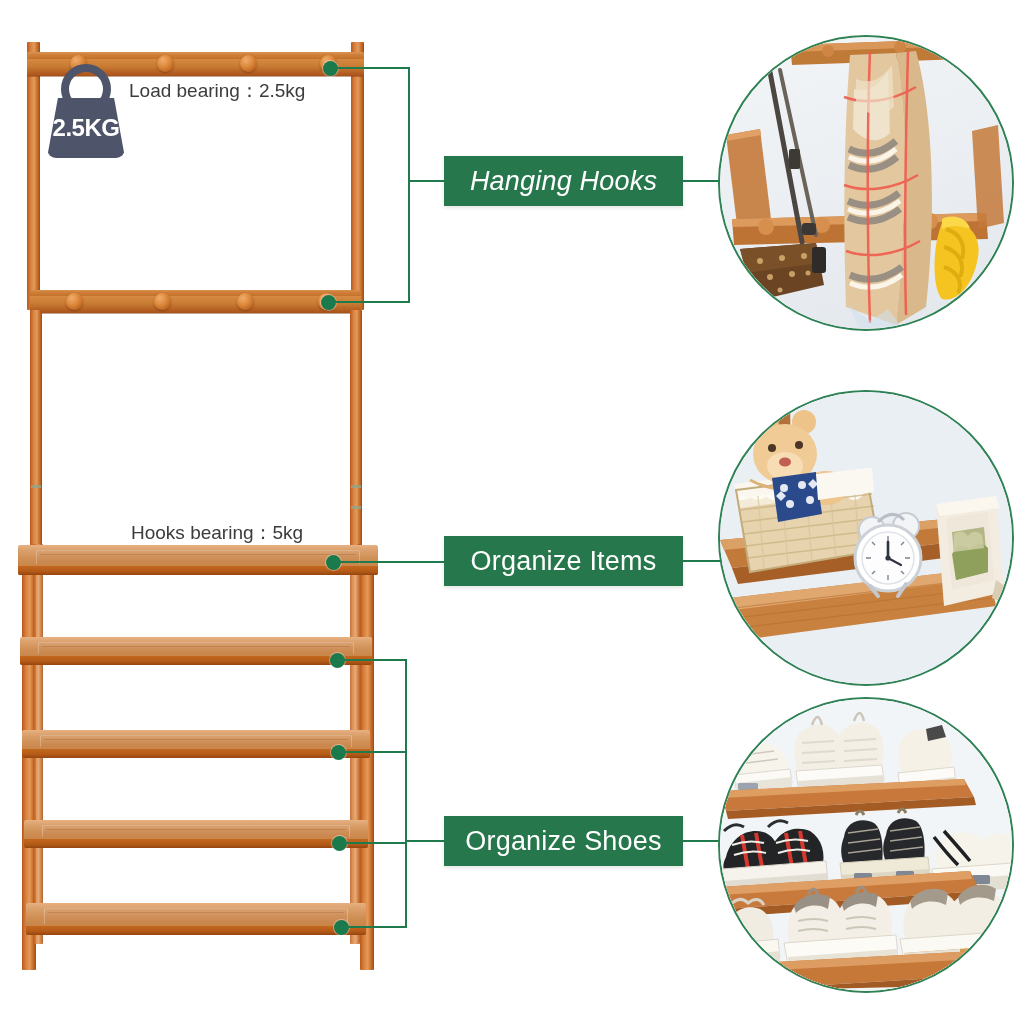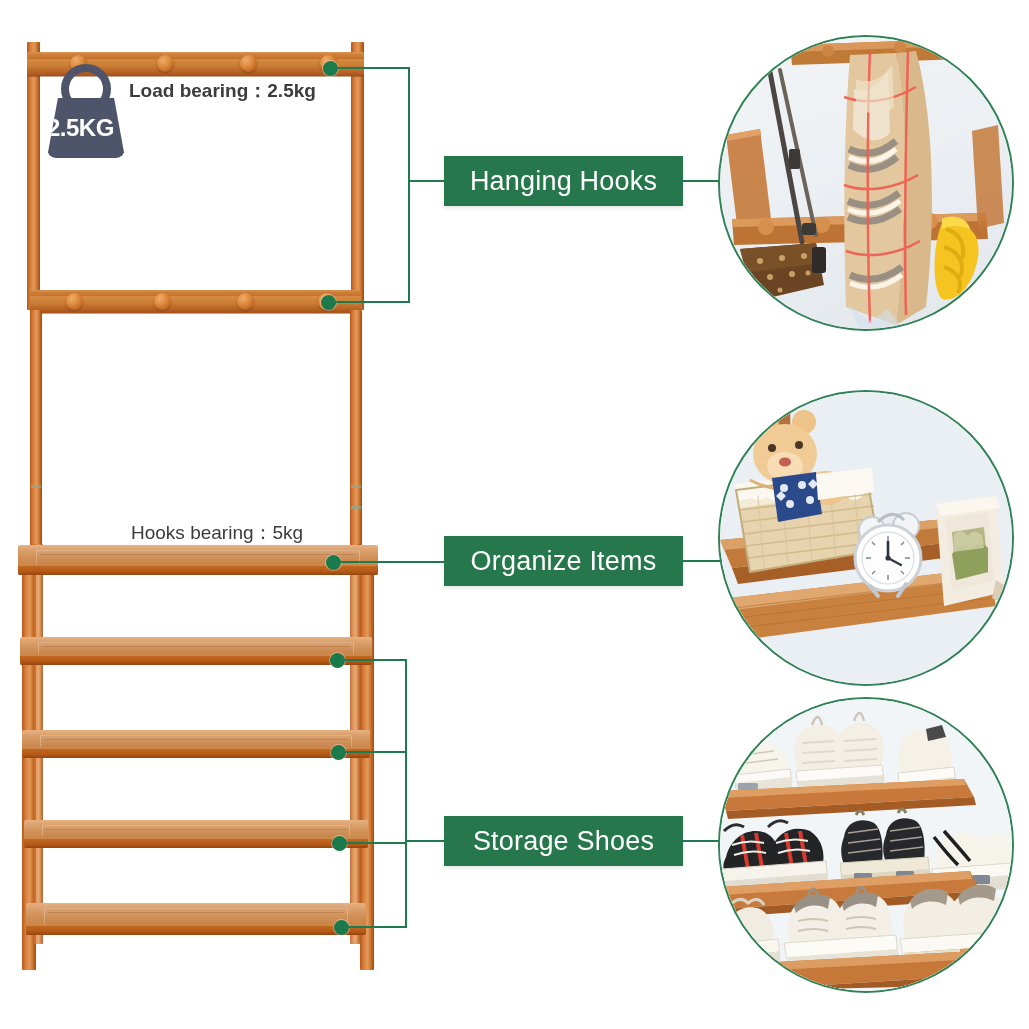--- a/index.html
+++ b/index.html
@@ -78,21 +78,21 @@
   .wbadge .ring{
     position:absolute;left:50%;transform:translateX(-50%);
     top:0;width:34px;height:34px;border-radius:50%;
     border:8px solid #4e5469;background:transparent;
   }
   .wbadge .body{
     position:absolute;left:0;bottom:0;width:100%;height:60px;
     background:#4e5469;
     border-radius:9px;
     clip-path:polygon(14% 0%,86% 0%,100% 100%,0% 100%);
-    display:flex;align-items:center;justify-content:flex-start;
+    display:flex;align-items:center;justify-content:center;
   }
   .wbadge .body span{
     color:#fff;font-weight:bold;font-size:24px;letter-spacing:-.5px;
     font-family:"Liberation Sans",sans-serif;
   }
   .loadtxt{
     position:absolute;color:#3c3c3c;font-size:19px;
     font-family:"Liberation Sans",sans-serif;white-space:nowrap;
   }
 
@@ -176,33 +176,33 @@
       <div class="grain"></div>
       <div class="lip"></div>
     </div>
 
     <div class="wbadge" style="left:47px;top:64px;width:78px;height:94px;">
       <div class="ring"></div>
       <div class="body">
         <span>2.5KG</span>
       </div>
     </div>
-    <div class="loadtxt" style="left:129px;top:78px;font-weight:bold;">Load bearing：2.5kg</div>
+    <div class="loadtxt" style="left:129px;top:78px;">Load bearing：2.5kg</div>
 
     <div class="loadtxt" style="left:131px;top:520px;">Hooks bearing：5kg</div>
   </div>
 
   <div>
     <div class="gdot" style="left:323px;top:61px;"></div>
     <div class="gdot" style="left:321px;top:295px;"></div>
     <div class="gline" style="left:330px;top:67px;width:80px;height:2px;"></div>
     <div class="gline" style="left:328px;top:301px;width:82px;height:2px;"></div>
     <div class="gline" style="left:408px;top:67px;width:2px;height:236px;"></div>
     <div class="gline" style="left:410px;top:180px;width:34px;height:2px;"></div>
-    <div class="glabel" style="left:444px;top:156px;width:239px;height:50px;">Hanging Hooks</div>
+    <div class="glabel" style="left:444px;top:156px;width:239px;height:50px;font-style:italic;">Hanging Hooks</div>
     <div class="gline" style="left:683px;top:180px;width:42px;height:2px;"></div>
   </div>
 
   <div>
     <div class="gdot" style="left:326px;top:555px;"></div>
     <div class="gline" style="left:333px;top:561px;width:111px;height:2px;"></div>
     <div class="glabel" style="left:444px;top:536px;width:239px;height:50px;">Organize Items</div>
     <div class="gline" style="left:683px;top:560px;width:42px;height:2px;"></div>
   </div>
 
@@ -213,21 +213,21 @@
     <div class="gdot" style="left:334px;top:920px;"></div>
 
     <div class="gline" style="left:337px;top:659px;width:70px;height:2px;"></div>
     <div class="gline" style="left:338px;top:751px;width:69px;height:2px;"></div>
     <div class="gline" style="left:339px;top:842px;width:68px;height:2px;"></div>
     <div class="gline" style="left:341px;top:926px;width:66px;height:2px;"></div>
 
     <div class="gline" style="left:405px;top:659px;width:2px;height:269px;"></div>
     <div class="gline" style="left:407px;top:840px;width:37px;height:2px;"></div>
 
-    <div class="glabel" style="left:444px;top:816px;width:239px;height:50px;">Storage Shoes</div>
+    <div class="glabel" style="left:444px;top:816px;width:239px;height:50px;">Organize Shoes</div>
     <div class="gline" style="left:683px;top:840px;width:42px;height:2px;"></div>
   </div>
 
   <div class="photo" style="left:718px;top:35px;width:292px;height:292px;">
     <div class="inner" style="background:linear-gradient(160deg,#f3f5f7 0%,#e9edf1 60%,#e2e7eb 100%);">
 
       
       <svg width="292" height="292" viewBox="0 0 292 292">
 
         <path d="M70,8 L240,2 L244,22 L72,28 Z" fill="#c07a38"></path>

